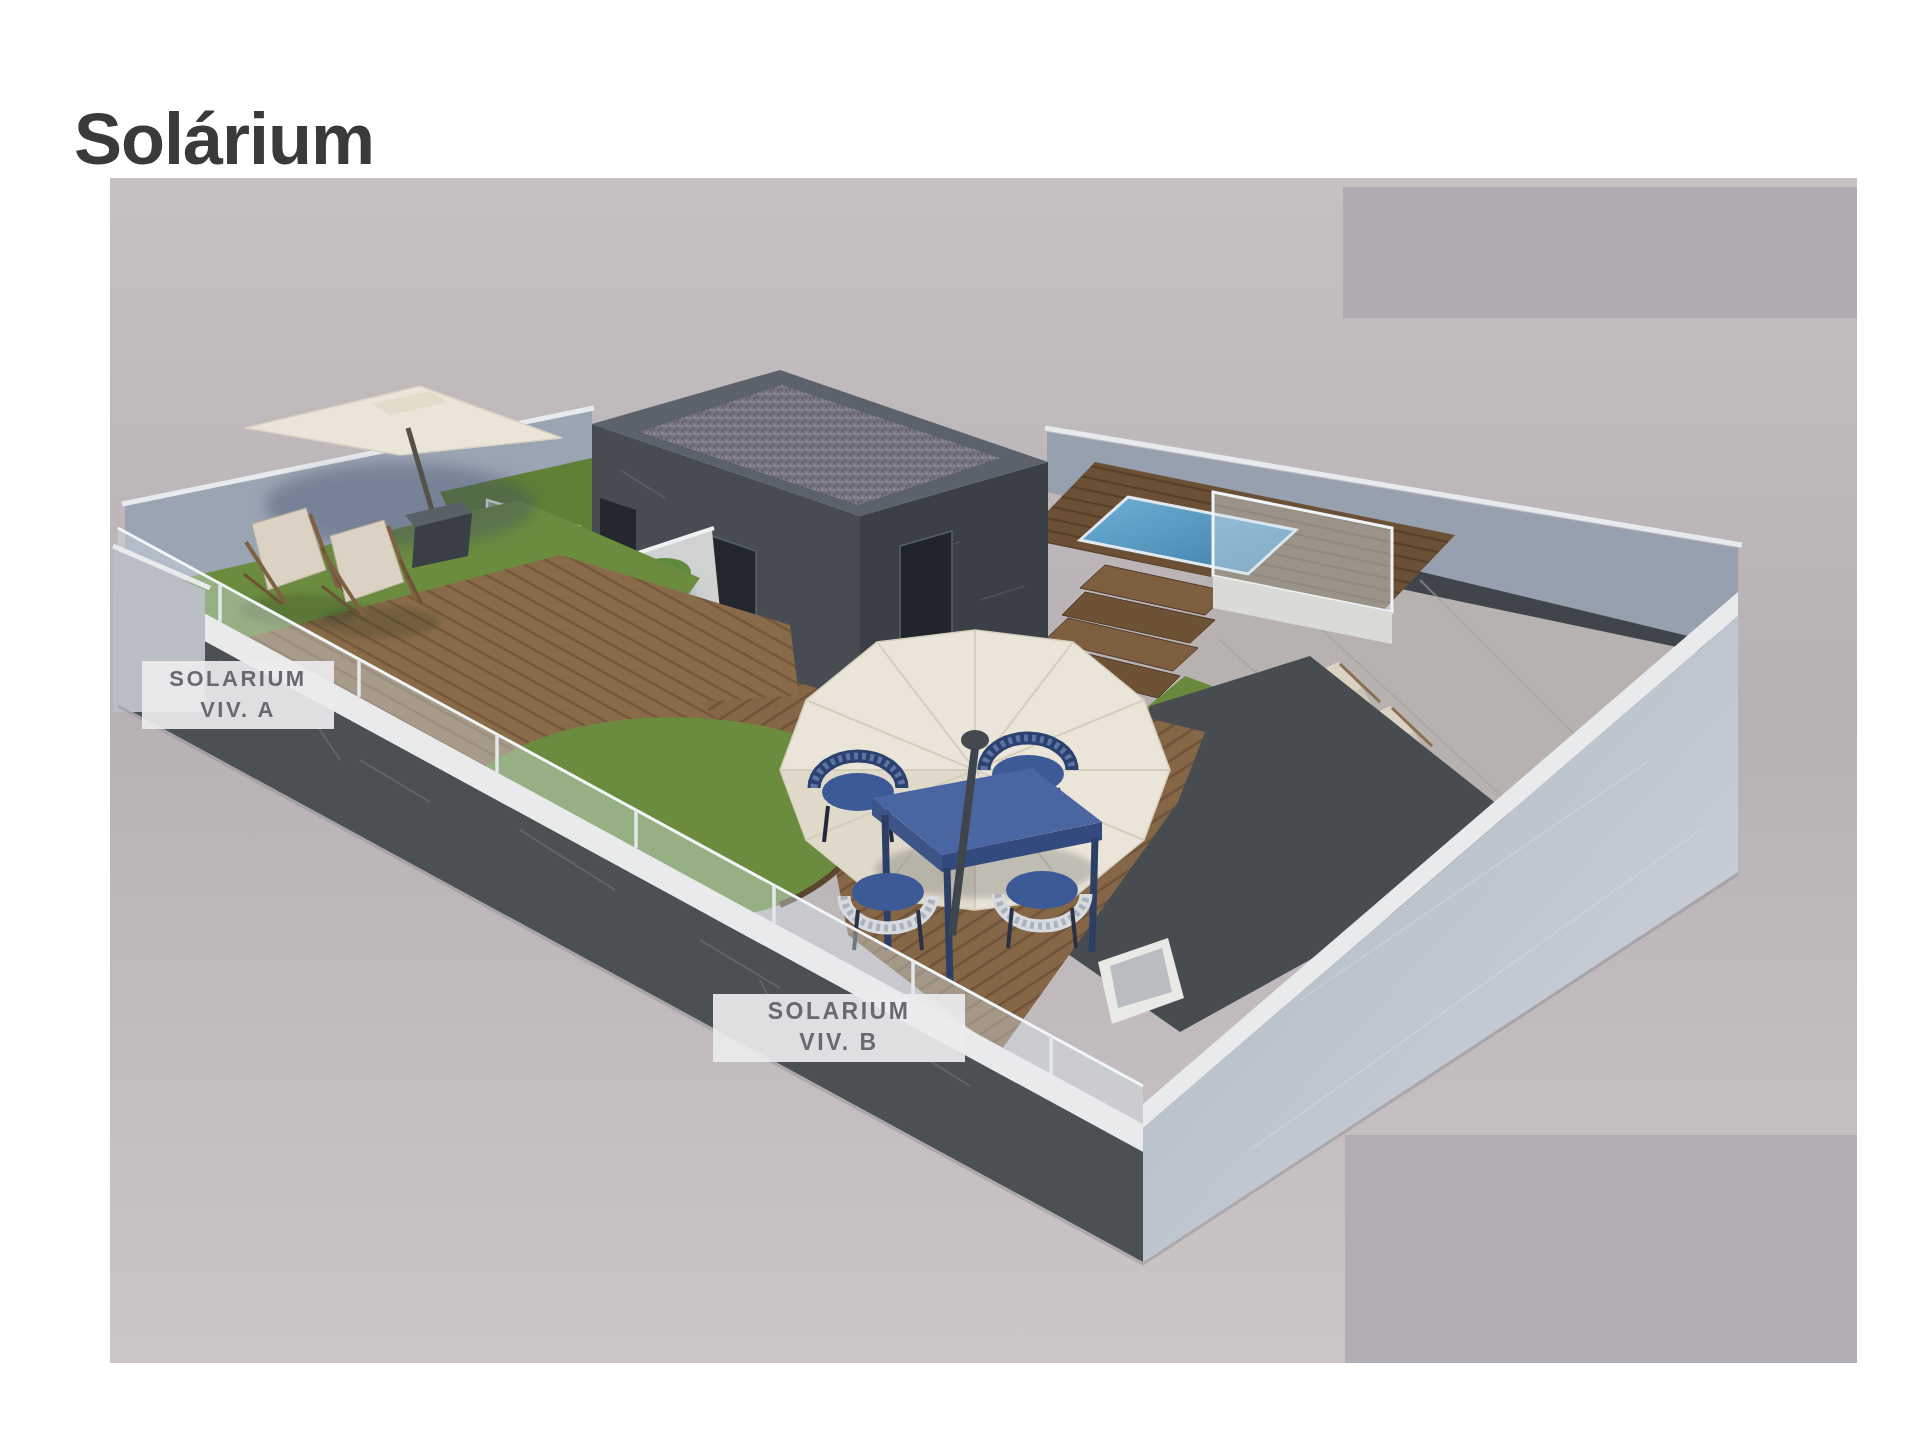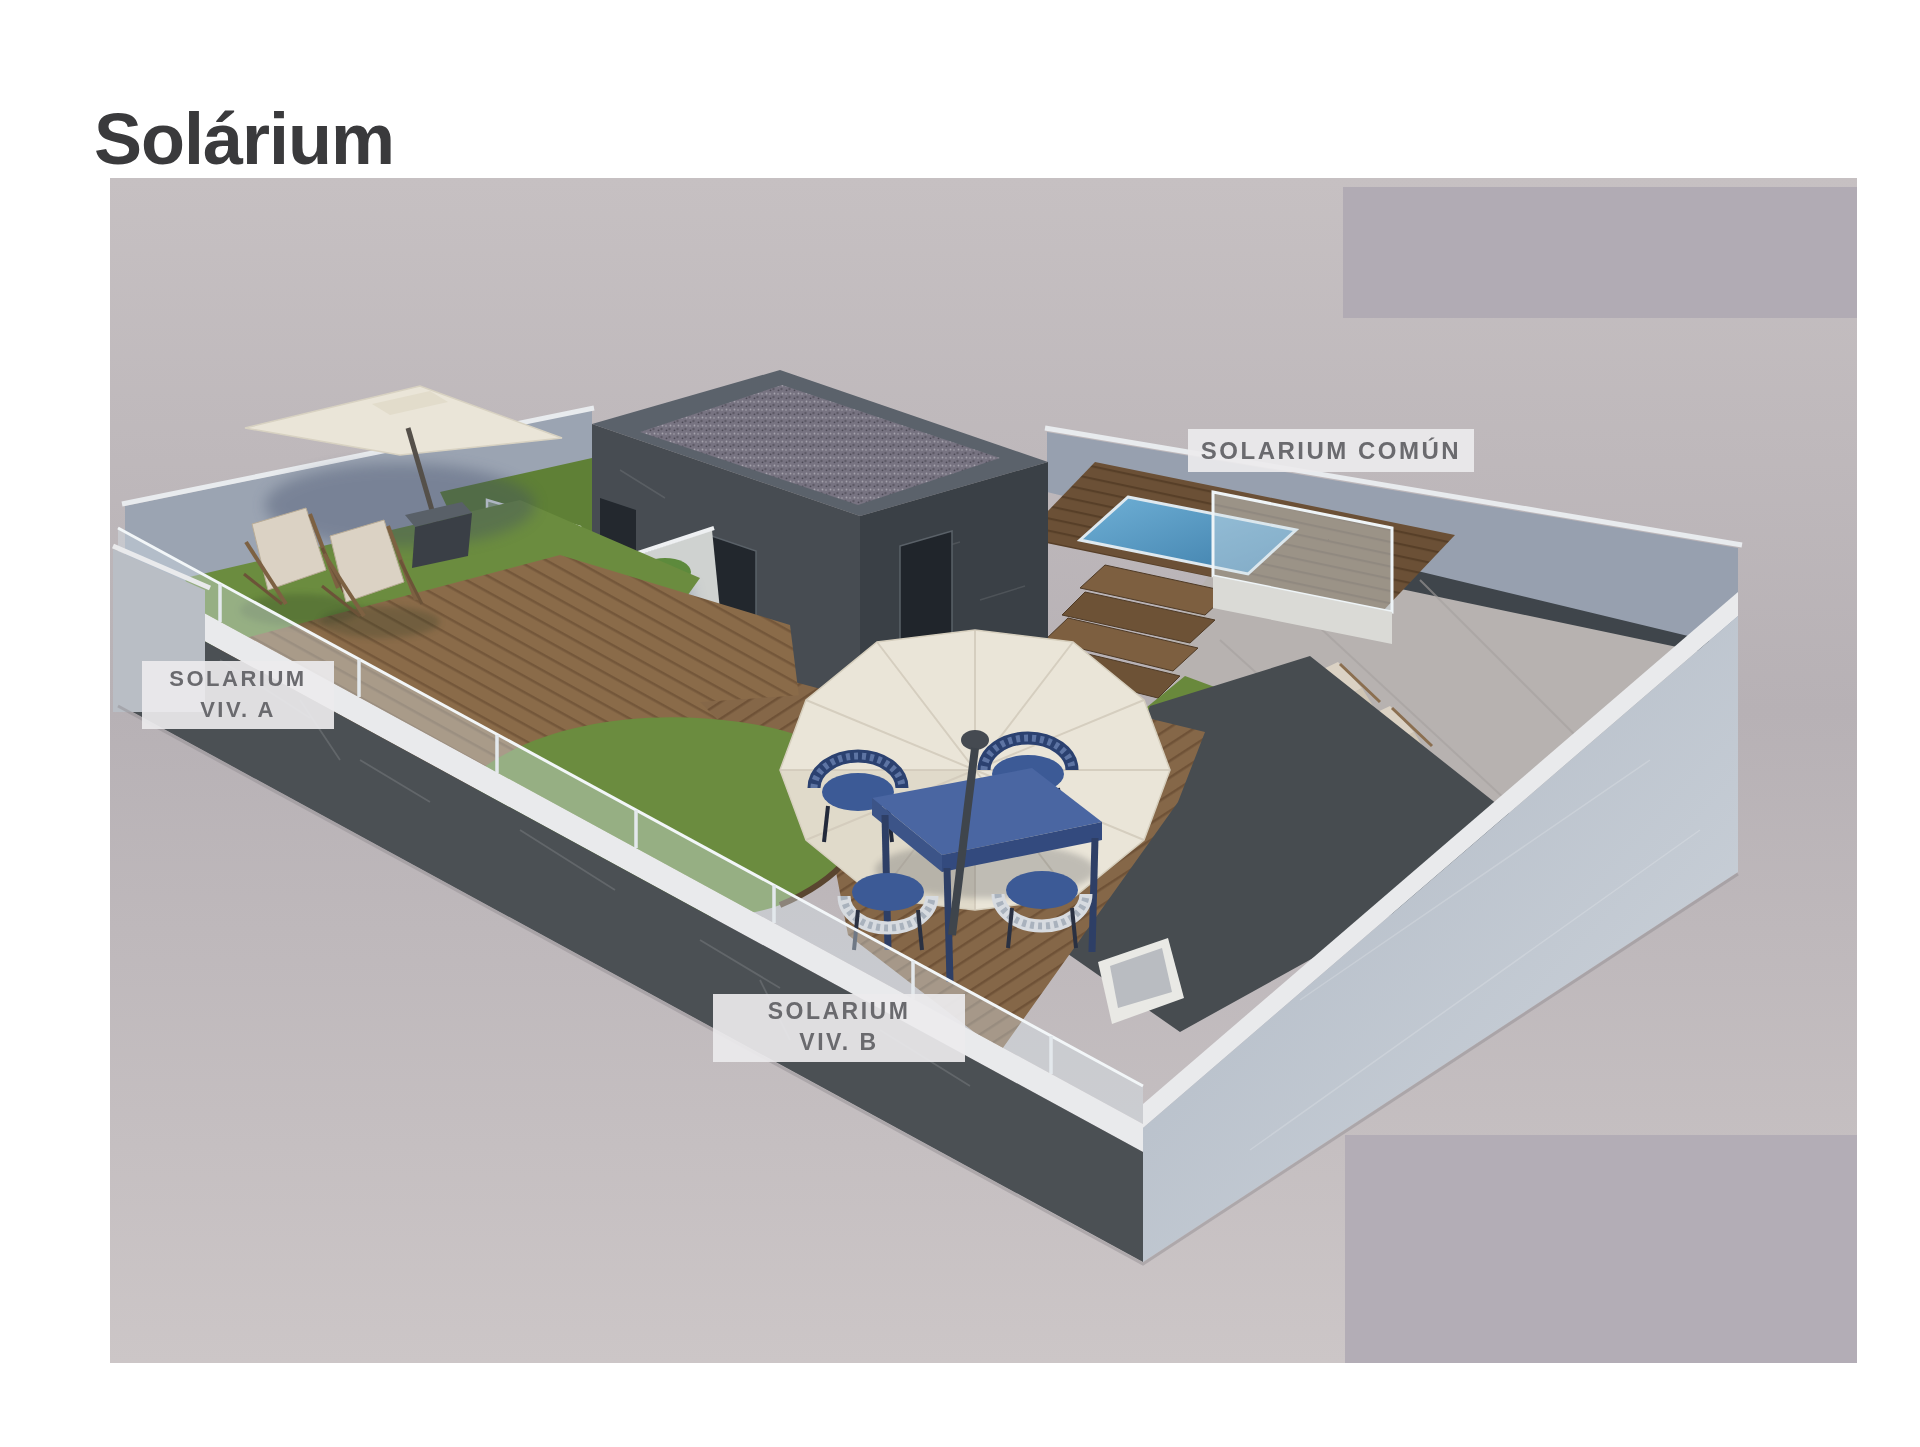--- a/index.html
+++ b/index.html
@@ -1,19 +1,19 @@
 <!DOCTYPE html>
 <html><head>
 <meta charset="utf-8">
 <style>
   html,body{margin:0;padding:0;background:#ffffff;}
   body{width:1920px;height:1447px;position:relative;overflow:hidden;
        font-family:"Liberation Sans", sans-serif;}
   .page-title{position:absolute;left:74px;top:50px;font-size:72px;font-weight:700;
-       letter-spacing:-1px;color:#3a3a3c;margin-left:20px;}
+       letter-spacing:-1px;color:#3a3a3c;}
   .render-wrap{position:absolute;left:0;top:0;width:1920px;height:1447px;}
   svg{position:absolute;left:0;top:0;}
   .tag{position:absolute;background:rgba(236,234,237,0.92);color:#6a6a6e;
        font-weight:700;text-align:center;letter-spacing:2.5px;}
   .tag-common{left:1188px;top:429px;width:286px;height:43px;font-size:24px;line-height:43px;}
   .tag-viva{left:142px;top:661px;width:192px;height:66px;font-size:22px;line-height:31px;padding-top:2px;}
   .tag-vivb{left:713px;top:994px;width:252px;height:66px;font-size:23px;line-height:31px;padding-top:2px;}
 </style>
 </head>
 <body>
@@ -264,23 +264,20 @@
     <path d="M220,660 l90,58 M360,760 l70,42 M520,830 l95,60 M700,940 l80,48 M880,1030 l90,56 M300,700 l40,60 M760,980 l30,60" stroke="#ffffff" stroke-width="1.8" opacity="0.13" fill="none"></path>
     <polygon points="113,549 205,590 205,712 113,712" fill="#b9bec5"></polygon>
     <line x1="113" y1="546" x2="210" y2="588" stroke="#e9eaec" stroke-width="5"></line>
     <polygon points="1143,1104 1738,592 1738,616 1143,1128" fill="#e9eaec"></polygon>
     <polygon points="1143,1128 1738,616 1738,872 1143,1262" fill="url(#rightWallGrad)"></polygon>
     <path d="M1300,1000 L1650,760 M1250,1150 L1700,830" stroke="#ffffff" stroke-width="1.5" opacity="0.18" fill="none"></path>
     <path d="M118,706 L1143,1264 L1738,874" stroke="#8e898d" stroke-width="3" opacity="0.45" fill="none"></path>
   </g>
 </svg>
 
-  <div class="tag tag-common">
-    <span>SOLARIUM COMÚN</span>
-  </div>
   <div class="tag tag-viva">
     <div>SOLARIUM</div>
     <div>VIV. A</div>
   </div>
   <div class="tag tag-vivb">
     <div>SOLARIUM</div>
     <div>VIV. B</div>
   </div>
 </div>
 

